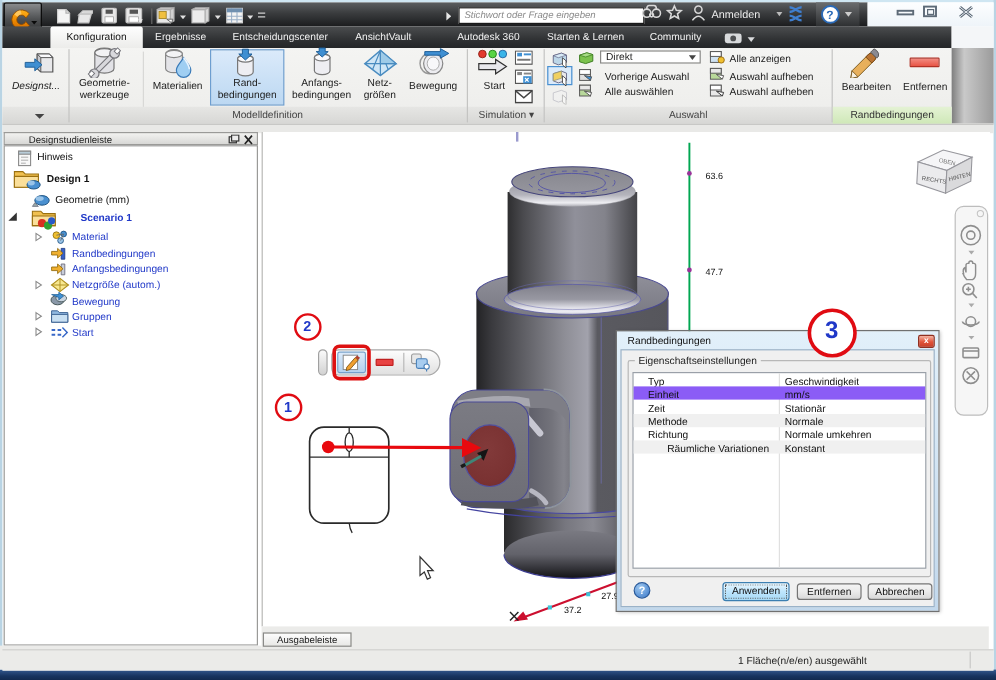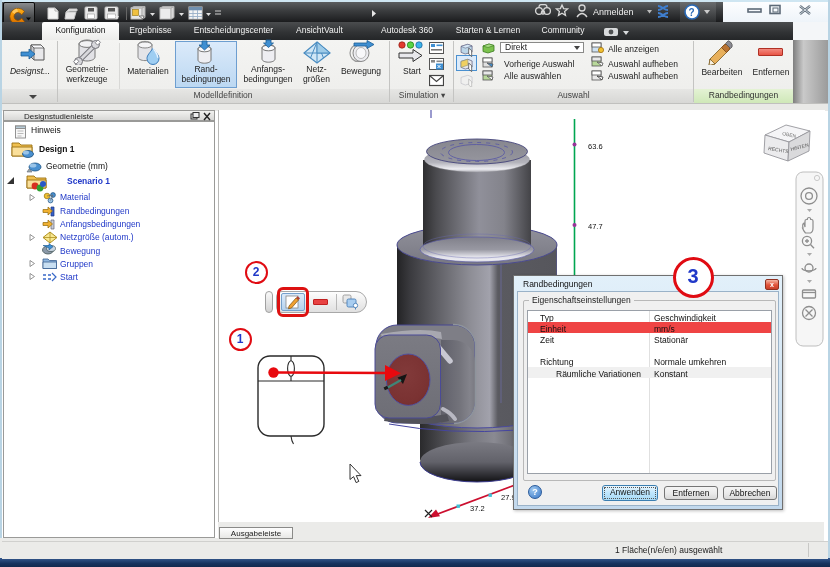--- a/index.html
+++ b/index.html
@@ -67,20 +67,21 @@
             <path d="M0 3 l13 0 M0 6.5 l13 0 M0 9.5 l13 0 M4 0 l0 12 M8.5 3 l0 9" stroke="#9ab0c8" stroke-width="0.9"></path>
             <rect x="0" y="0" width="13" height="3" fill="#7090b0" stroke="none"></rect>
           </g>
   <path d="M166 8 l5 0 -2.5 3 z" fill="#e0e0e0" stroke="none"></path>
   <path d="M175 6 l6 0 M175 9 l6 0" stroke="#d0d0d0" stroke-width="1"></path>
  </g>
  <path d="M332 5 l4 3.5 -4 3.5 z" fill="#e8e8e8"></path>
 </svg>
 </div>
 
+<div class="abs" style="left:382px;top:6px;width:149px;height:12px;background:#fff;border:1px solid #1a1a1a;color:#8a8a8a;font-style:italic;font-size:8px;line-height:12px;padding-left:4px;">Stichwort oder Frage eingeben</div>
 
 <div id="ticons" class="abs" style="left:534px;top:2px;width:190px;height:20px;">
 <svg width="190" height="20" viewBox="0 0 190 20">
  <g fill="none" stroke="#d8d8d8" stroke-width="1.3">
   <circle cx="5" cy="9" r="3.4"></circle>
           <circle cx="13" cy="9" r="3.4"></circle>
   <path d="M5 5.6 q0 -3 2 -3 l4 0 q2 0 2 3 M8.4 9 a1.6 1.6 0 1 0 1.2 0"></path>
   <path d="M28 3 l1.6 3.6 4 .3 -3 2.6 .9 3.9 -3.5 -2.1 -3.5 2.1 .9 -3.9 -3 -2.6 4 -.3 z"></path>
   <circle cx="48" cy="6" r="3"></circle>
   <path d="M43 15 q5 -7 10 0"></path>
@@ -603,27 +604,31 @@
 
   <div class="abs" style="left:5px;top:8px;width:251px;height:179px;border:1px solid #b8b8b8;border-radius:2px;"></div>
   <div class="abs" style="left:11px;top:3px;background:#f0f0f0;padding:0 3px;color:#222;">Eigenschaftseinstellungen</div>
 
   <div class="abs" style="left:9px;top:18px;width:245px;height:164px;background:#fff;border:1px solid #9aa0a8;box-sizing:border-box;">
    <div class="abs" style="left:121px;top:0;width:1px;height:162px;background:#e0e0e0;"></div>
    <div class="abs" style="left:0;top:0px;width:243px;height:11.2px;">
             <span class="abs" style="left:12px;top:1.5px;">Typ</span>
             <span class="abs" style="left:126px;top:1.5px;">Geschwindigkeit</span>
           </div>
-   <div class="abs" style="left:0;top:11.2px;width:243px;height:11.2px;background:#ef4444;">
+   <div class="abs" style="left:0;top:11.2px;width:243px;height:11.2px;background:#8b5cf6;">
             <span class="abs" style="left:12px;top:1.5px;">Einheit</span>
             <span class="abs" style="left:126px;top:1.5px;">mm/s</span>
           </div>
    <div class="abs" style="left:0;top:22.4px;width:243px;height:11.2px;">
             <span class="abs" style="left:12px;top:1.5px;">Zeit</span>
             <span class="abs" style="left:126px;top:1.5px;">Stationär</span>
+          </div>
+   <div class="abs" style="left:0;top:33.6px;width:243px;height:11.2px;background:#f0f0f0;">
+            <span class="abs" style="left:12px;top:1.5px;">Methode</span>
+            <span class="abs" style="left:126px;top:1.5px;">Normale</span>
           </div>
    <div class="abs" style="left:0;top:44.8px;width:243px;height:11.2px;">
             <span class="abs" style="left:12px;top:1.5px;">Richtung</span>
             <span class="abs" style="left:126px;top:1.5px;">Normale umkehren</span>
           </div>
    <div class="abs" style="left:0;top:56px;width:243px;height:11.2px;background:#f0f0f0;">
             <span class="abs" style="left:12px;top:1.5px;padding-left:16px;">Räumliche Variationen</span>
             <span class="abs" style="left:126px;top:1.5px;">Konstant</span>
           </div>
   </div>

